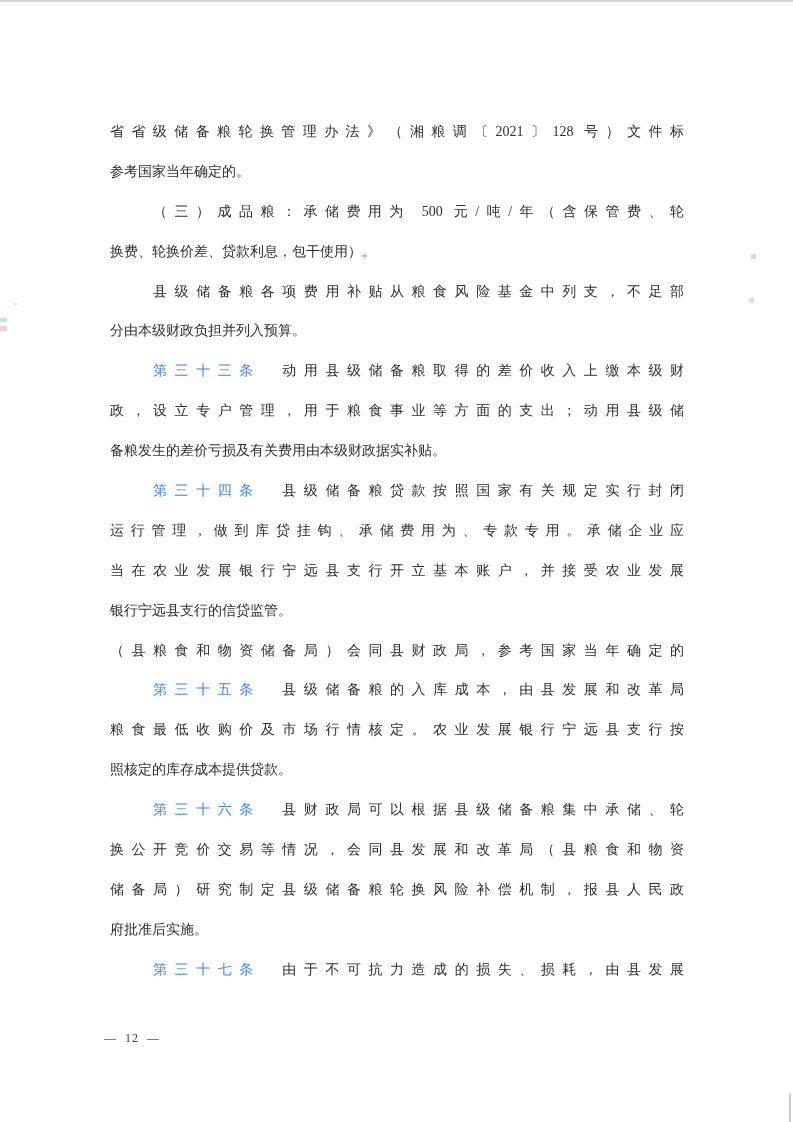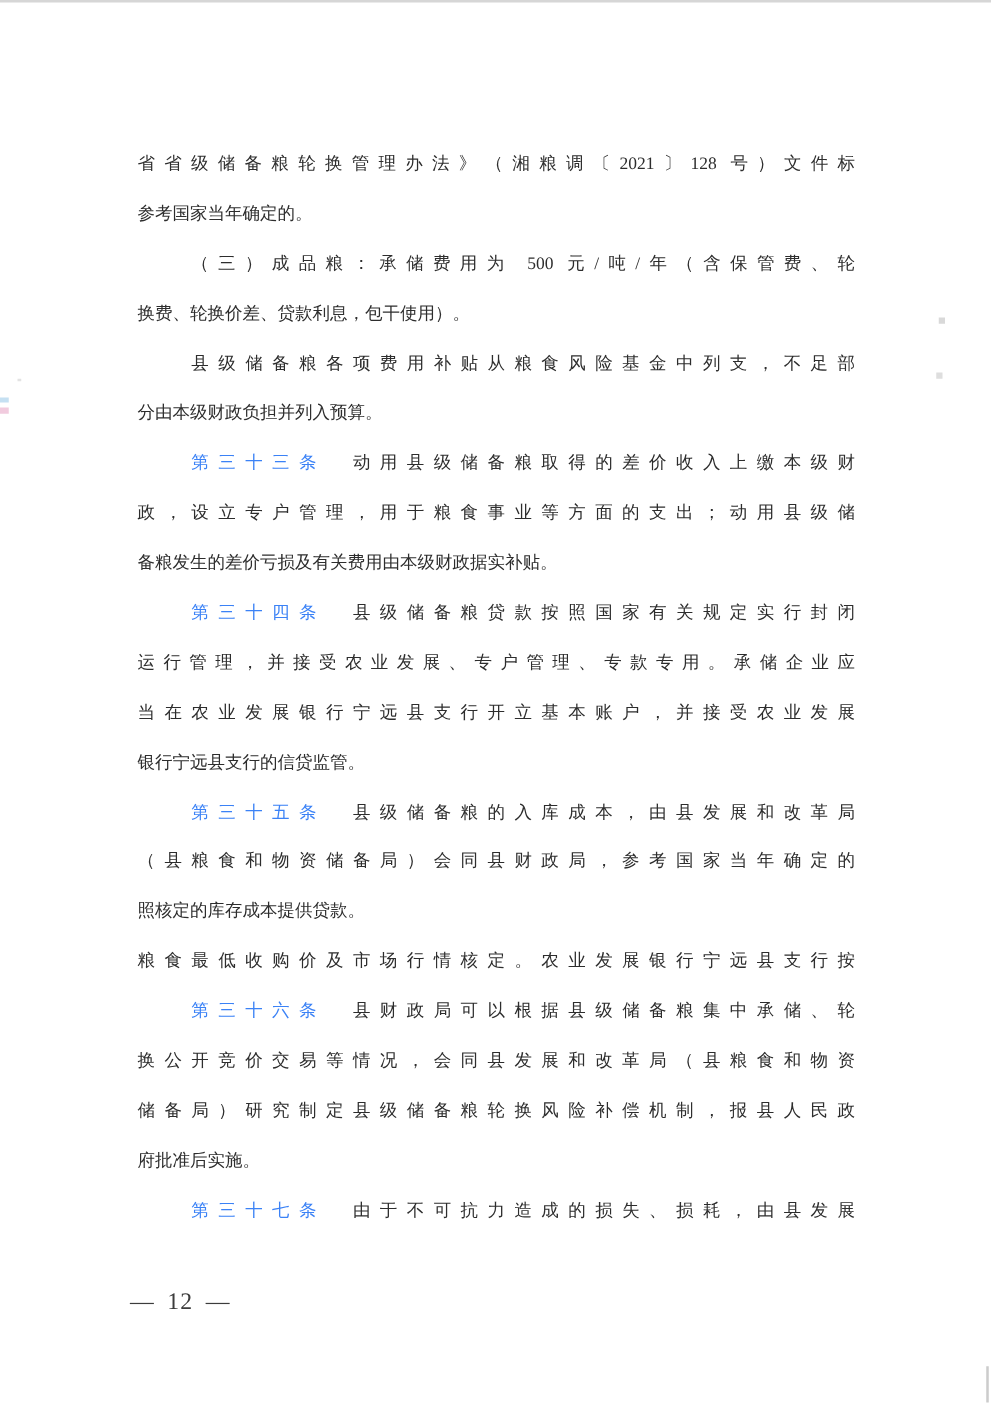--- a/index.html
+++ b/index.html
@@ -43,21 +43,21 @@
   }
   .text-line .lead {
     font-weight: normal;
     color: #3b82f6;
   }
   
   .page-number {
     position: absolute;
     left: 104px;
     top: 1031px;
-    font-size: 19px;
+    font-size: 12px;
     color: #3c3c3c;
     letter-spacing: 1px;
     word-spacing: 4px;
     font-family: "Liberation Serif", "DejaVu Serif", serif;
   }
   
   .artifact {
     position: absolute;
   }
   .artifact.speck-1 { left: 751px; top: 254px; width: 5px; height: 5px; background: #d9d9d9; }
@@ -76,27 +76,27 @@
     <div class="text-line full"><span>省省级储备粮轮换管理办法》（湘粮调〔2021〕128 号）文件标</span></div>
     <div class="text-line"><span>参考国家当年确定的。</span></div>
     <div class="text-line full"><span>　　（三）成品粮：承储费用为 500 元/吨/年（含保管费、轮</span></div>
     <div class="text-line"><span>换费、轮换价差、贷款利息，包干使用）。</span></div>
     <div class="text-line full"><span>　　县级储备粮各项费用补贴从粮食风险基金中列支，不足部</span></div>
     <div class="text-line"><span>分由本级财政负担并列入预算。</span></div>
     <div class="text-line full"><span>　　</span><span class="lead">第三十三条</span><span>　动用县级储备粮取得的差价收入上缴本级财</span></div>
     <div class="text-line full"><span>政，设立专户管理，用于粮食事业等方面的支出；动用县级储</span></div>
     <div class="text-line"><span>备粮发生的差价亏损及有关费用由本级财政据实补贴。</span></div>
     <div class="text-line full"><span>　　</span><span class="lead">第三十四条</span><span>　县级储备粮贷款按照国家有关规定实行封闭</span></div>
-    <div class="text-line full"><span>运行管理，并接受农业发展、专户管理、专款专用。承储企业应</span></div>
+    <div class="text-line full"><span>运行管理，做到库贷挂钩、承储费用为、专款专用。承储企业应</span></div>
     <div class="text-line full"><span>当在农业发展银行宁远县支行开立基本账户，并接受农业发展</span></div>
     <div class="text-line"><span>银行宁远县支行的信贷监管。</span></div>
+    <div class="text-line full"><span>（县粮食和物资储备局）会同县财政局，参考国家当年确定的</span></div>
     <div class="text-line full"><span>　　</span><span class="lead">第三十五条</span><span>　县级储备粮的入库成本，由县发展和改革局</span></div>
-    <div class="text-line full"><span>（县粮食和物资储备局）会同县财政局，参考国家当年确定的</span></div>
+    <div class="text-line full"><span>粮食最低收购价及市场行情核定。农业发展银行宁远县支行按</span></div>
     <div class="text-line"><span>照核定的库存成本提供贷款。</span></div>
-    <div class="text-line full"><span>粮食最低收购价及市场行情核定。农业发展银行宁远县支行按</span></div>
     <div class="text-line full"><span>　　</span><span class="lead">第三十六条</span><span>　县财政局可以根据县级储备粮集中承储、轮</span></div>
     <div class="text-line full"><span>换公开竞价交易等情况，会同县发展和改革局（县粮食和物资</span></div>
     <div class="text-line full"><span>储备局）研究制定县级储备粮轮换风险补偿机制，报县人民政</span></div>
     <div class="text-line"><span>府批准后实施。</span></div>
     <div class="text-line full"><span>　　</span><span class="lead">第三十七条</span><span>　由于不可抗力造成的损失、损耗，由县发展</span></div>
   </div>
 
 <div class="page-number">— 12 —</div>
 
 <div class="artifact speck-1"></div>

